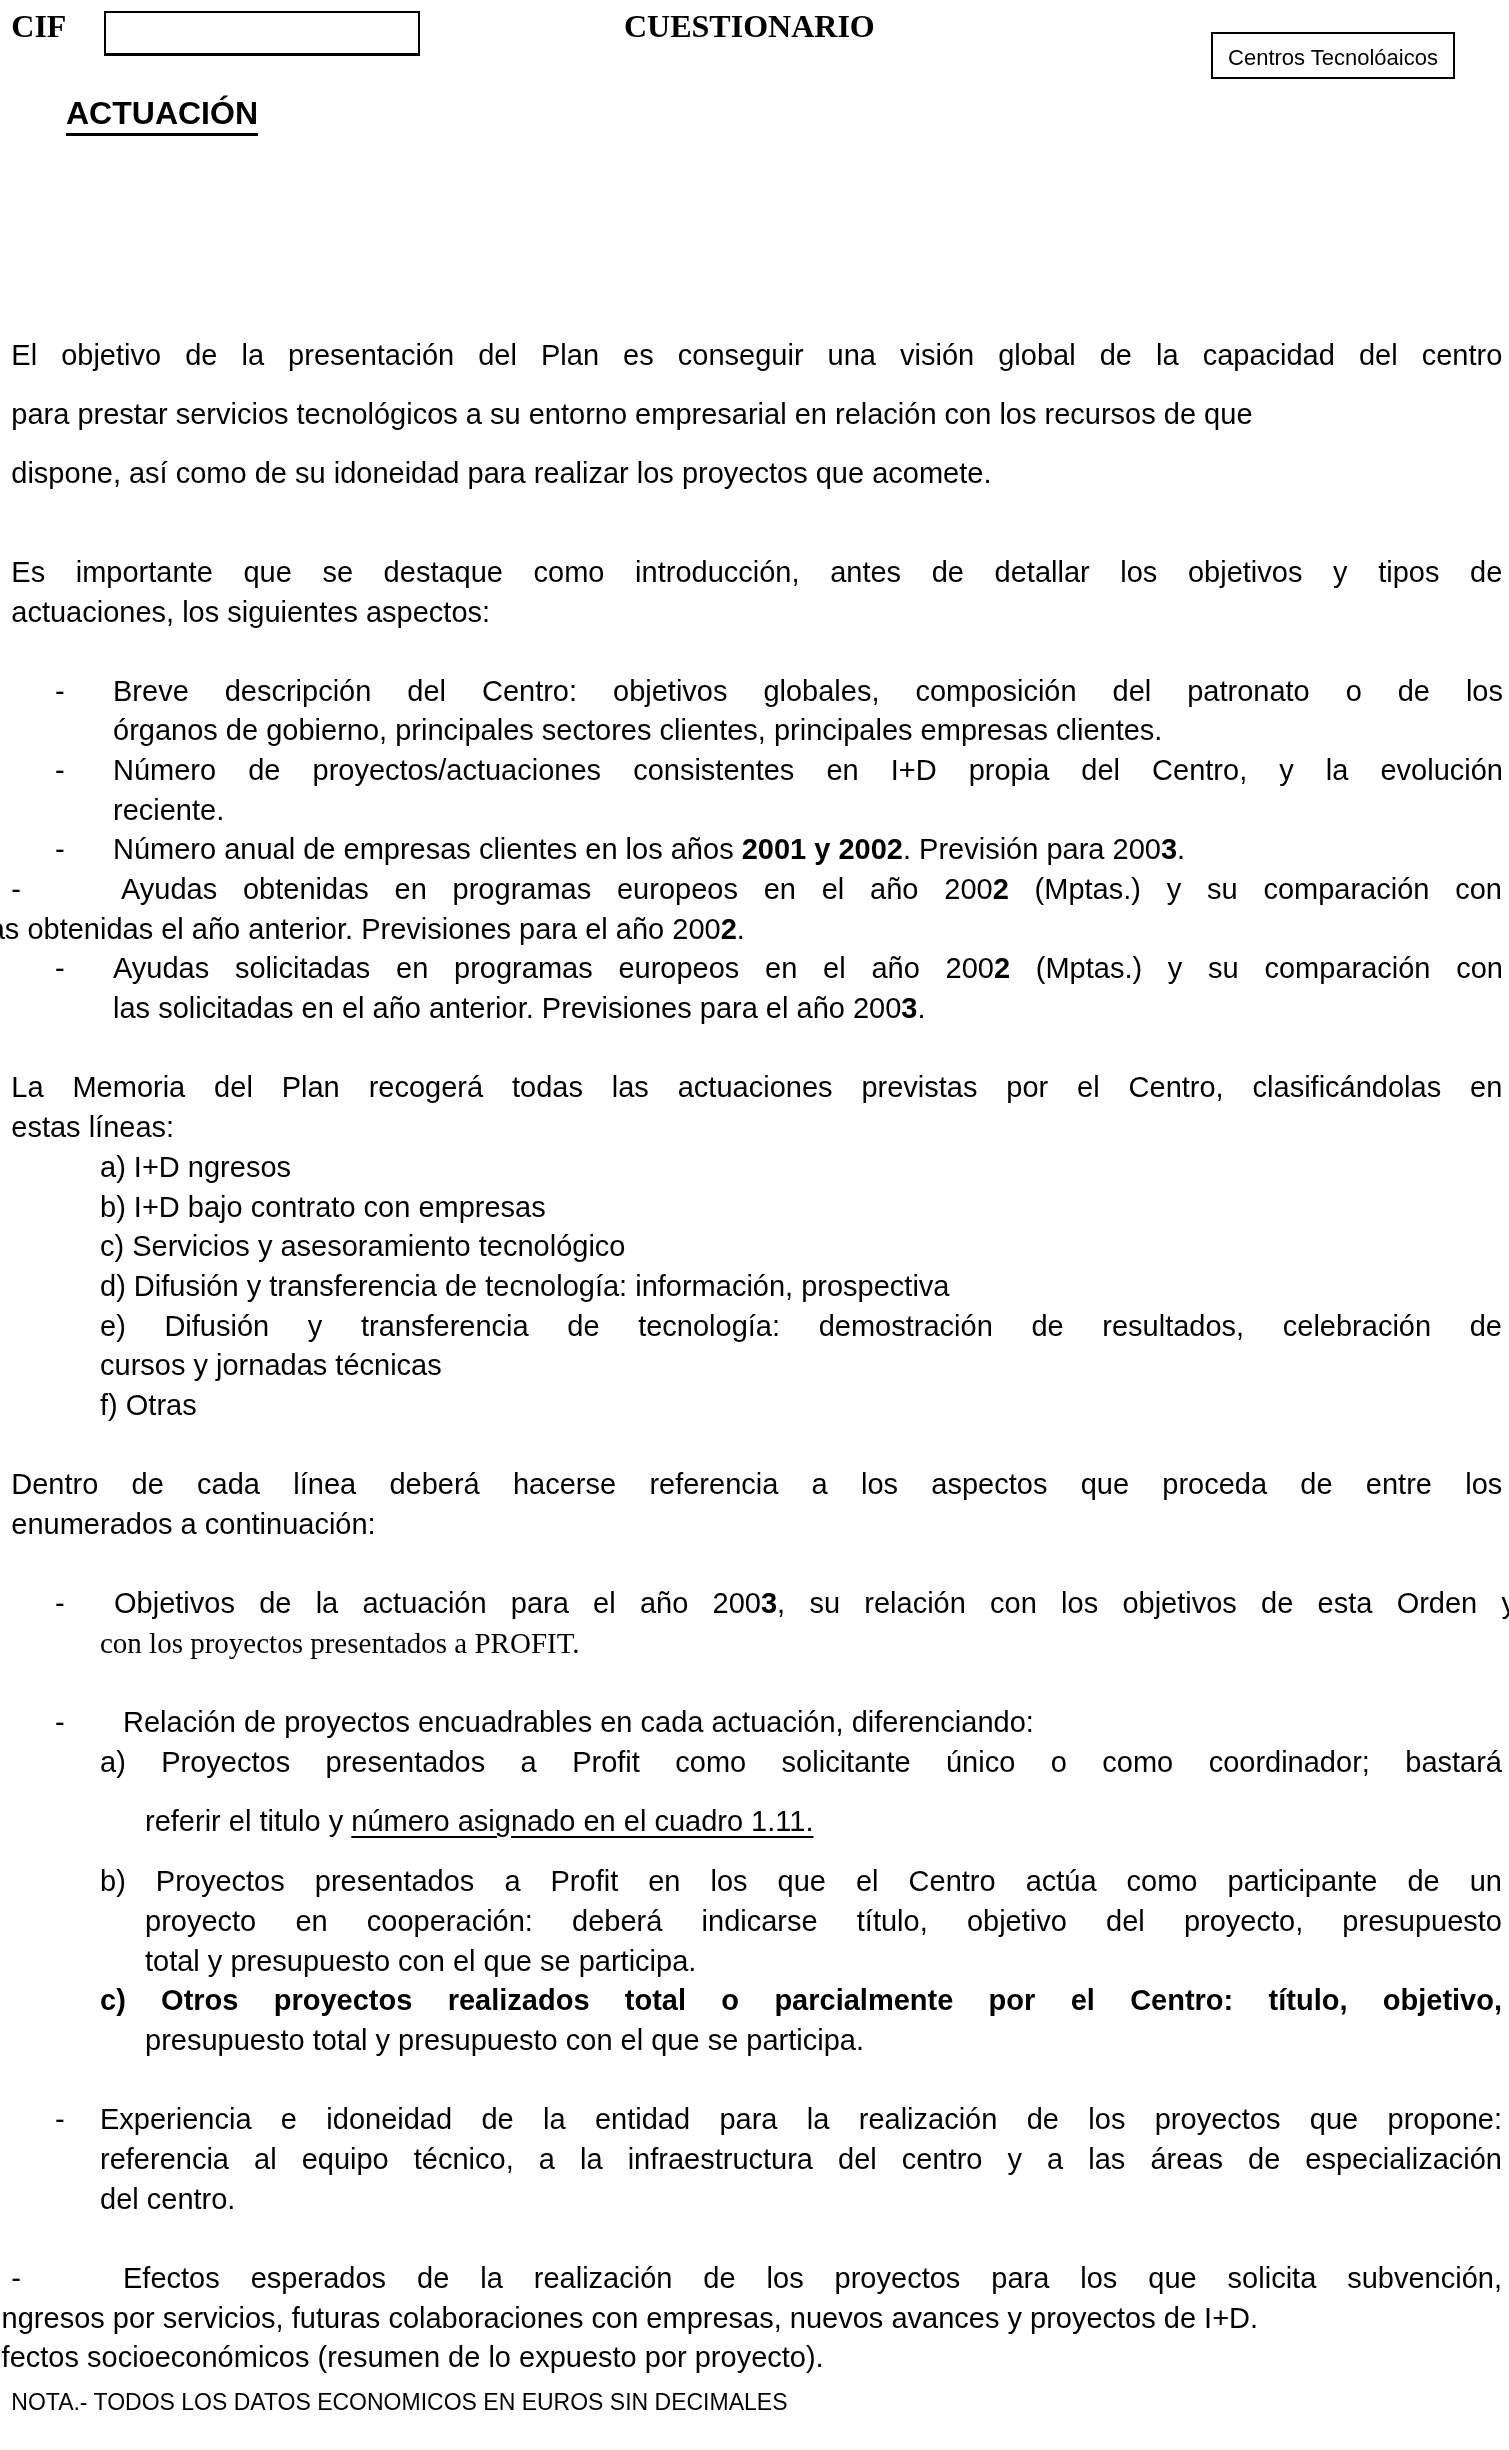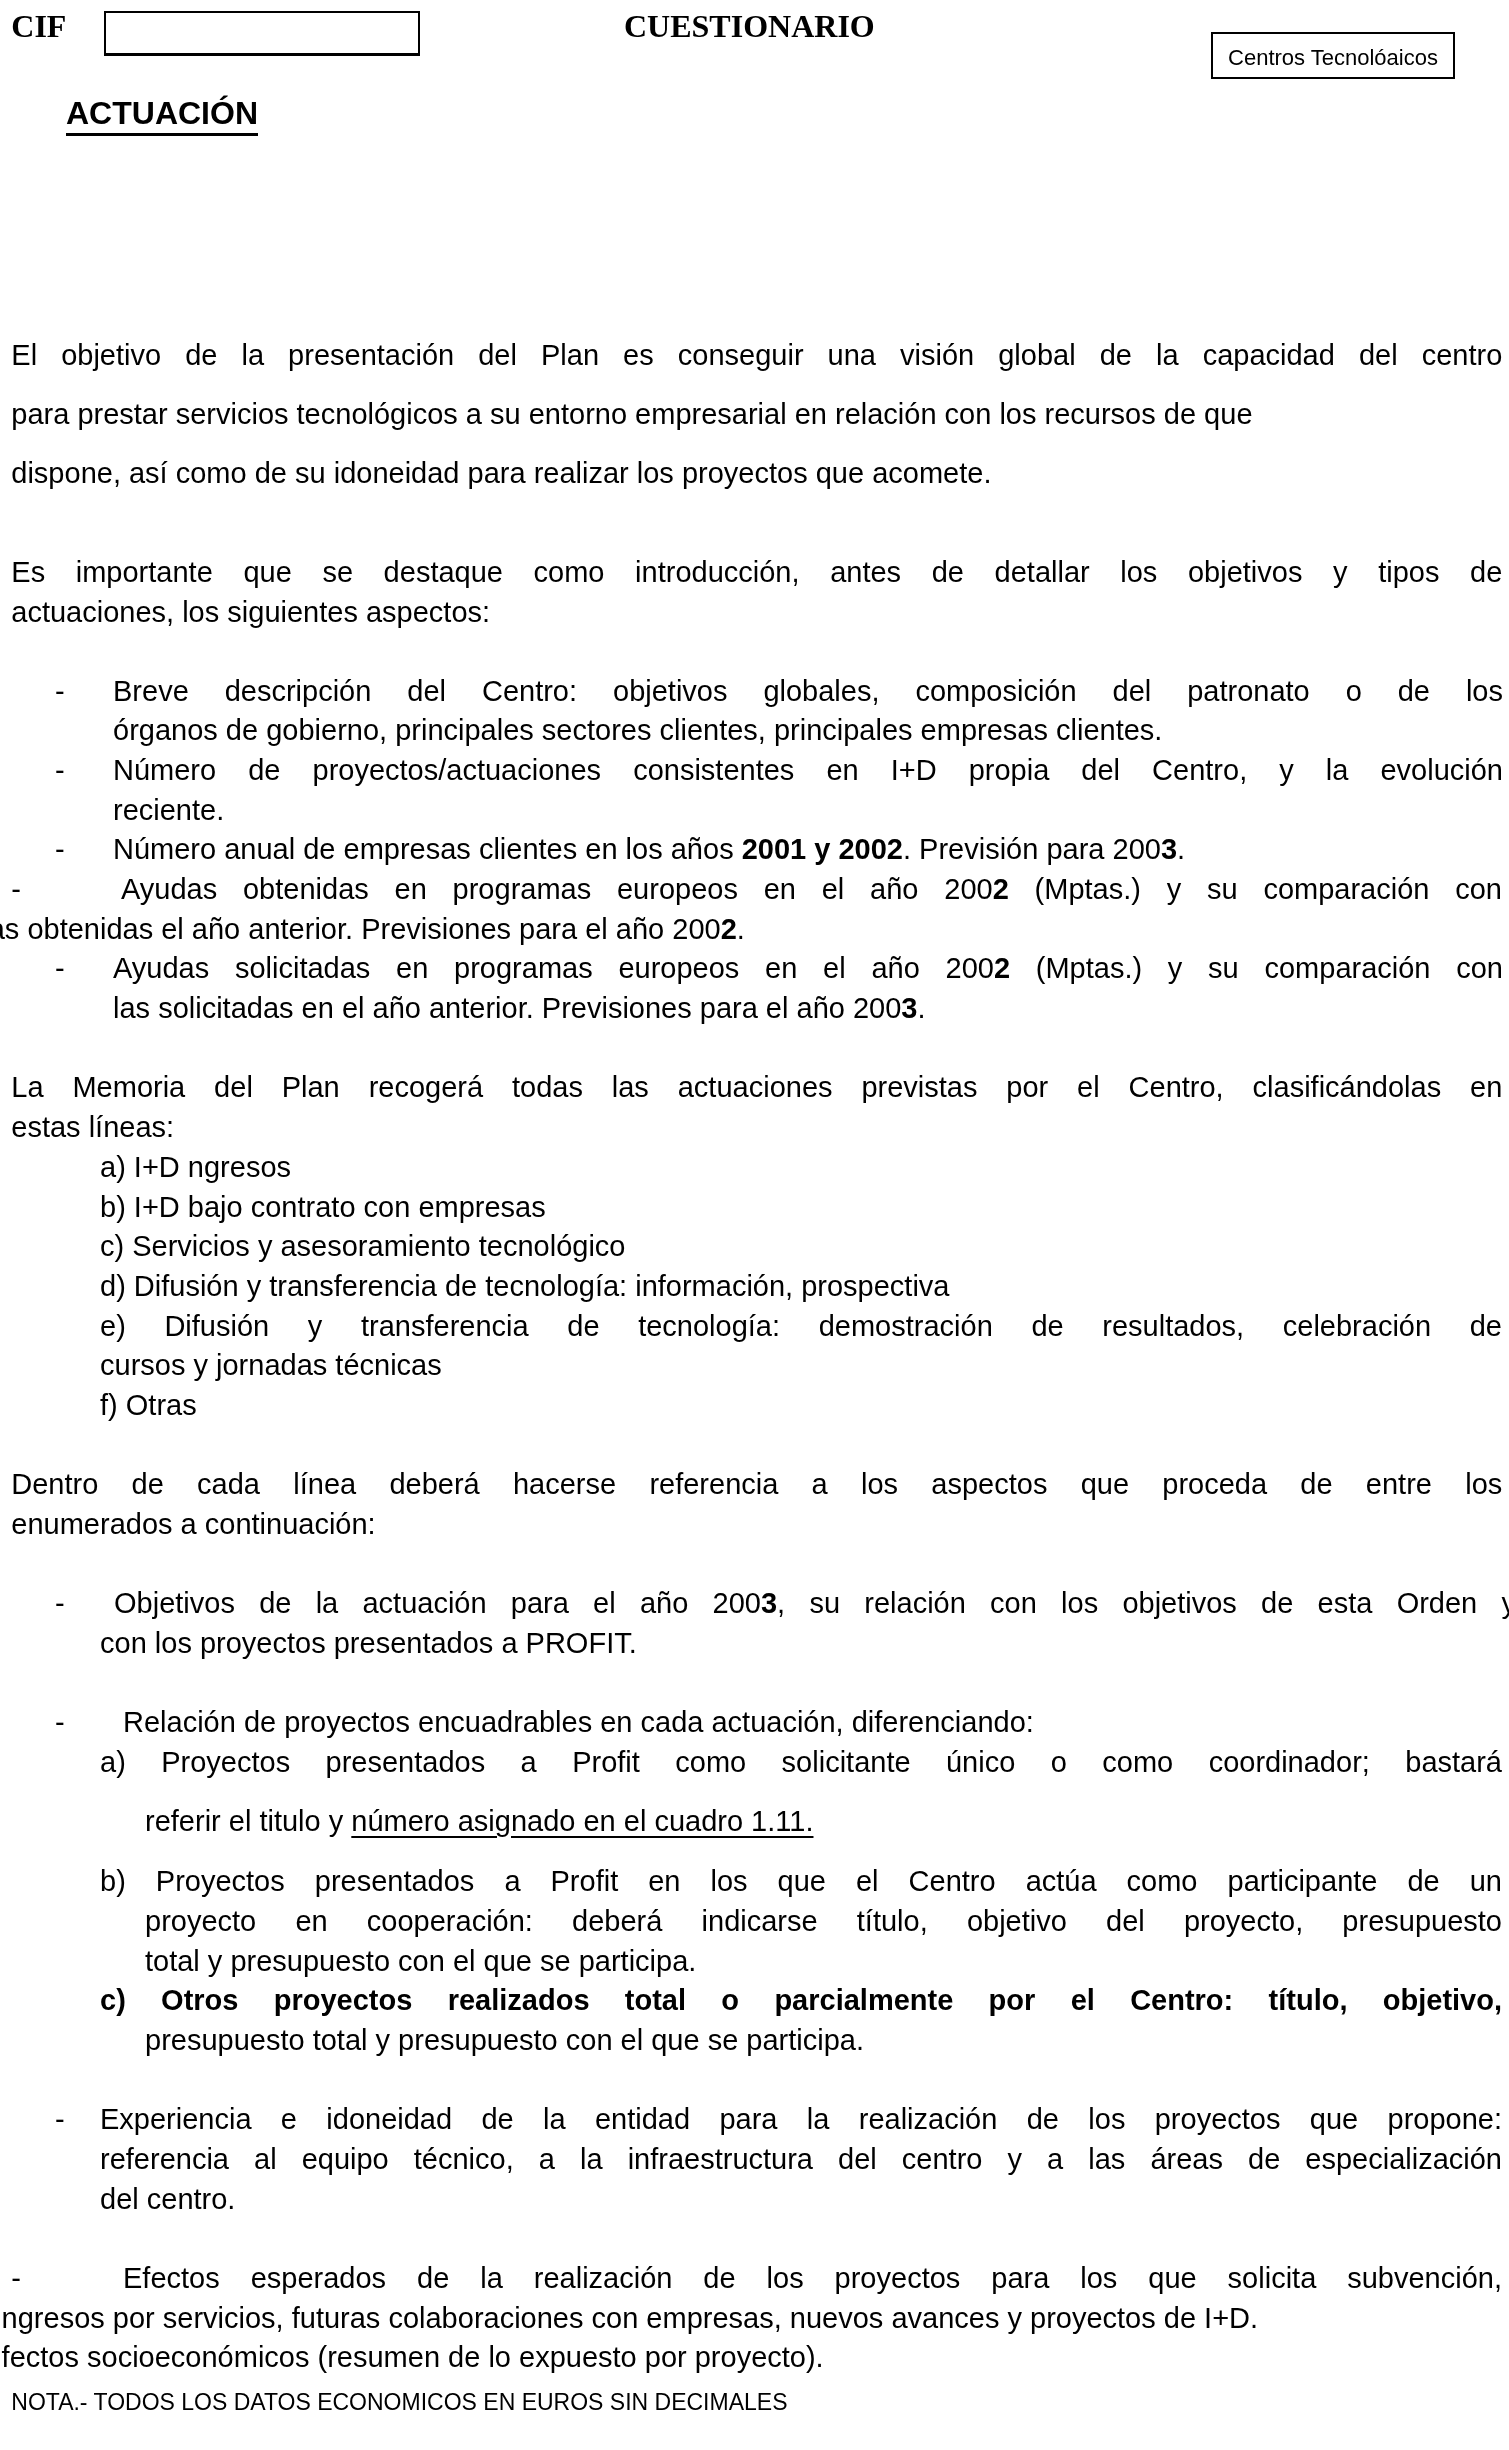--- a/index.html
+++ b/index.html
@@ -83,21 +83,21 @@
   <div class="abs sans txt" style="left:100px; top:1345px;">cursos y jornadas técnicas</div>
   <div class="abs sans txt" style="left:100px; top:1385px;">f) Otras</div>
 </div>
 
 <div>
   <div class="abs sans txt just" style="left:11.3px; top:1464px; width:1491px;">Dentro de cada línea deberá hacerse referencia a los aspectos que proceda de entre los</div>
   <div class="abs sans txt" style="left:11.3px; top:1504px;">enumerados a continuación:</div>
 
   <div class="abs sans txt" style="left:55px; top:1583px;">-</div>
   <div class="abs sans txt" style="left:114px; top:1583px; width:1402px; text-align:justify; text-align-last:justify; white-space:normal;"><span>Objetivos de la actuación para el año 200</span><span class="b">3</span><span>, su relación con los objetivos de esta Orden y</span></div>
-  <div class="abs sans txt" style="left:100px; top:1623px;">con los proyectos presentados a PROFIT.</div>
+  <div class="abs sans txt" style="left:100px; top:1623px;font-family:Liberation Serif, serif;">con los proyectos presentados a PROFIT.</div>
 
   <div class="abs sans txt" style="left:55px; top:1702px;">-</div>
   <div class="abs sans txt" style="left:123px; top:1702px;">Relación de proyectos encuadrables en cada actuación, diferenciando:</div>
   <div class="abs sans txt just" style="left:100px; top:1742px; width:1402px;">a) Proyectos presentados a Profit como solicitante único o como coordinador; bastará</div>
   <div class="abs sans txt" style="left:145px; top:1801px;"><span>referir el titulo y </span><span class="u">número asignado en el cuadro 1.11.</span></div>
   <div class="abs sans txt just" style="left:100px; top:1861px; width:1402px;">b) Proyectos presentados a Profit en los que el Centro actúa como participante de un</div>
   <div class="abs sans txt just" style="left:145px; top:1901px; width:1357px;">proyecto en cooperación: deberá indicarse título, objetivo del proyecto, presupuesto</div>
   <div class="abs sans txt" style="left:145px; top:1941px;">total y presupuesto con el que se participa.</div>
   <div class="abs sans txt just" style="left:100px; top:1980px; width:1402px;font-weight:bold;">c) Otros proyectos realizados total o parcialmente por el Centro: título, objetivo,</div>
   <div class="abs sans txt" style="left:145px; top:2020px;">presupuesto total y presupuesto con el que se participa.</div>

